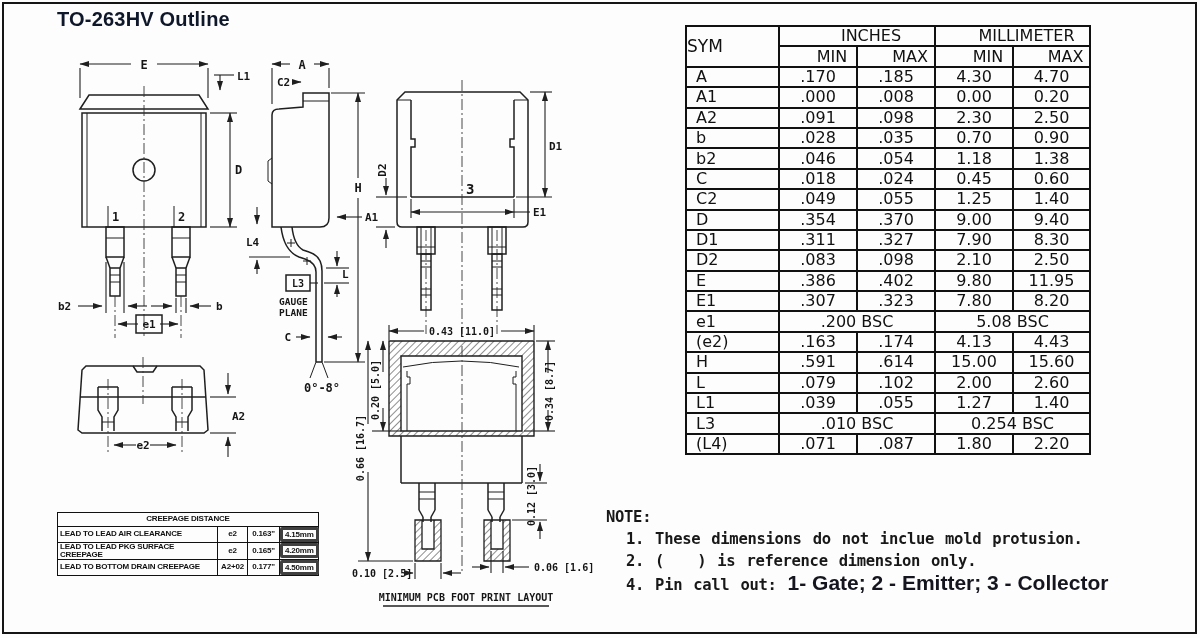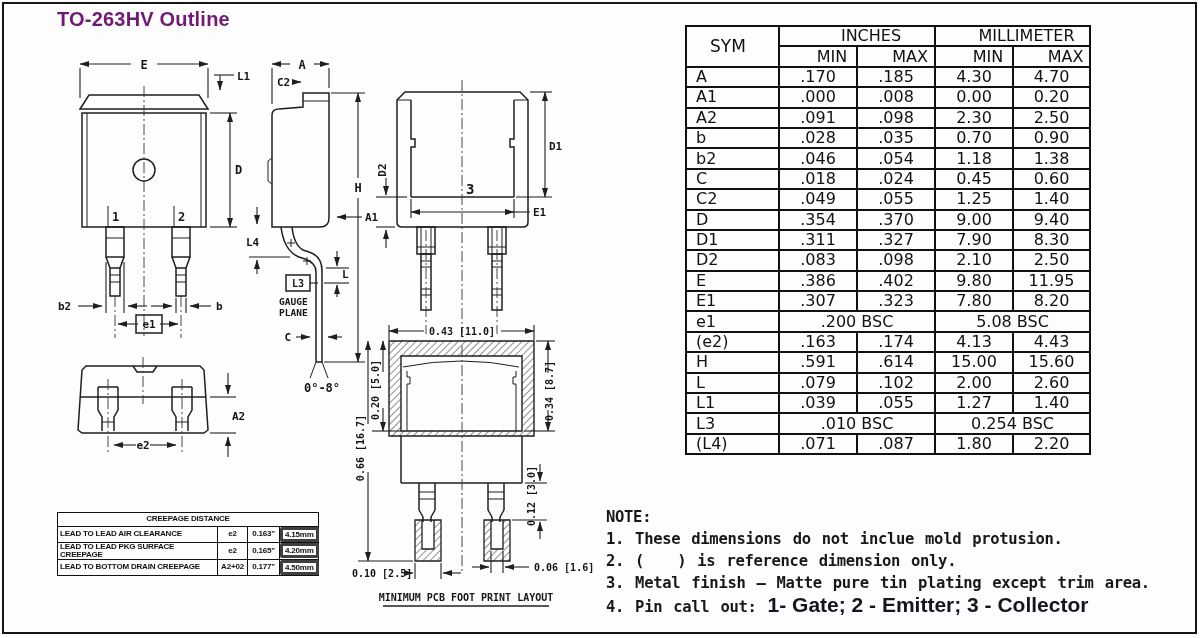--- a/index.html
+++ b/index.html
@@ -1,40 +1,40 @@
 <!DOCTYPE html>
 <html><head>
 <meta charset="utf-8">
 <style>
   html,body{margin:0;padding:0;background:#fff;}
   .page{position:relative;width:1200px;height:638px;background:#fdfdfd;overflow:hidden;
         font-family:"Liberation Sans",sans-serif;color:#161616;}
   .page-border{position:absolute;left:2px;top:2px;right:3px;bottom:4px;border:2px solid #151515;}
-  .title{position:absolute;left:57px;top:8px;font-size:20px;font-weight:bold;letter-spacing:.2px;color:#701a75;}
+  .title{position:absolute;left:57px;top:8px;font-size:20px;font-weight:bold;letter-spacing:.2px;color:#0f172a;}
 
   
   .dim-table{position:absolute;left:685px;top:25px;width:404px;border-collapse:collapse;table-layout:fixed;
              font-family:"DejaVu Sans",sans-serif;font-size:16px;color:#111;}
   .dim-table td,.dim-table th{border:2px solid #111;padding:0;text-align:center;height:18.4px;line-height:1;font-weight:normal;}
   .dim-table th{font-size:16px;padding-left:28px;}
   .dim-table .sym{text-align:left;padding-left:9px;}
-  .dim-table th.symh{text-align:left;padding-left:23px;font-size:17px;}
+  .dim-table th.symh{text-align:left;padding-left:0;font-size:17px;}
 
   
   .creep-table{position:absolute;left:57px;top:512px;width:261px;border-collapse:collapse;table-layout:fixed;
                font-family:"Liberation Sans",sans-serif;font-size:8px;font-weight:bold;color:#111;letter-spacing:-.2px;}
   .creep-table td,.creep-table th{border:1px solid #111;padding:0;height:12.5px;text-align:center;line-height:1;}
   .creep-table .desc{text-align:left;padding-left:2px;}
   .creep-table .mmbox{display:inline-block;border:3px solid #404040;border-radius:2px;padding:0 2px;line-height:9px;}
 
   
   .notes{position:absolute;left:606px;top:506px;width:585px;font-family:"DejaVu Sans Mono",monospace;
          font-size:15.5px;font-weight:bold;color:#181818;letter-spacing:-.3px;word-spacing:2px;}
   .note-head{line-height:22px;white-space:pre-wrap;}
-  .note-line{line-height:22px;white-space:pre-wrap;}
+  .note-line{line-height:22px;white-space:pre-wrap;margin-left:20px;}
   .pin-callout{font-family:"Liberation Sans",sans-serif;font-weight:bold;font-size:21px;color:#15151f;letter-spacing:0;word-spacing:0;}
 
   
   .drawing{position:absolute;left:0;top:0;}
   .ln{fill:none;stroke:#1f1f1f;stroke-width:1.5;}
   .tn{fill:none;stroke:#1f1f1f;stroke-width:1;}
   .dm{fill:none;stroke:#1f1f1f;stroke-width:1.1;}
   .cl{fill:none;stroke:#333;stroke-width:.9;stroke-dasharray:11 3 2 3;}
   .t{font-family:"DejaVu Sans Mono",monospace;font-weight:bold;fill:#161616;}
   .f14{font-size:14px;} .f12{font-size:12px;} .f11{font-size:11px;} .f10{font-size:10px;} .f9{font-size:9.5px;}
@@ -475,16 +475,15 @@
       <td>0.177"</td>
       <td><span class="mmbox">4.50mm</span></td>
     </tr>
   </tbody>
     </table>
 
   <div class="notes">
     <div class="note-head">NOTE:</div>
     <div class="note-line">1. These dimensions do not inclue mold protusion.</div>
     <div class="note-line">2. (   ) is reference dimension only.</div>
-    <div class="note-line">3. Metal finish – Matte pure tin plating except trim area.</div>
     <div class="note-line"><span>4. Pin call out: </span><span class="pin-callout">1- Gate; 2 - Emitter; 3 - Collector</span></div>
   </div>
 </div>
 
 </body></html>

